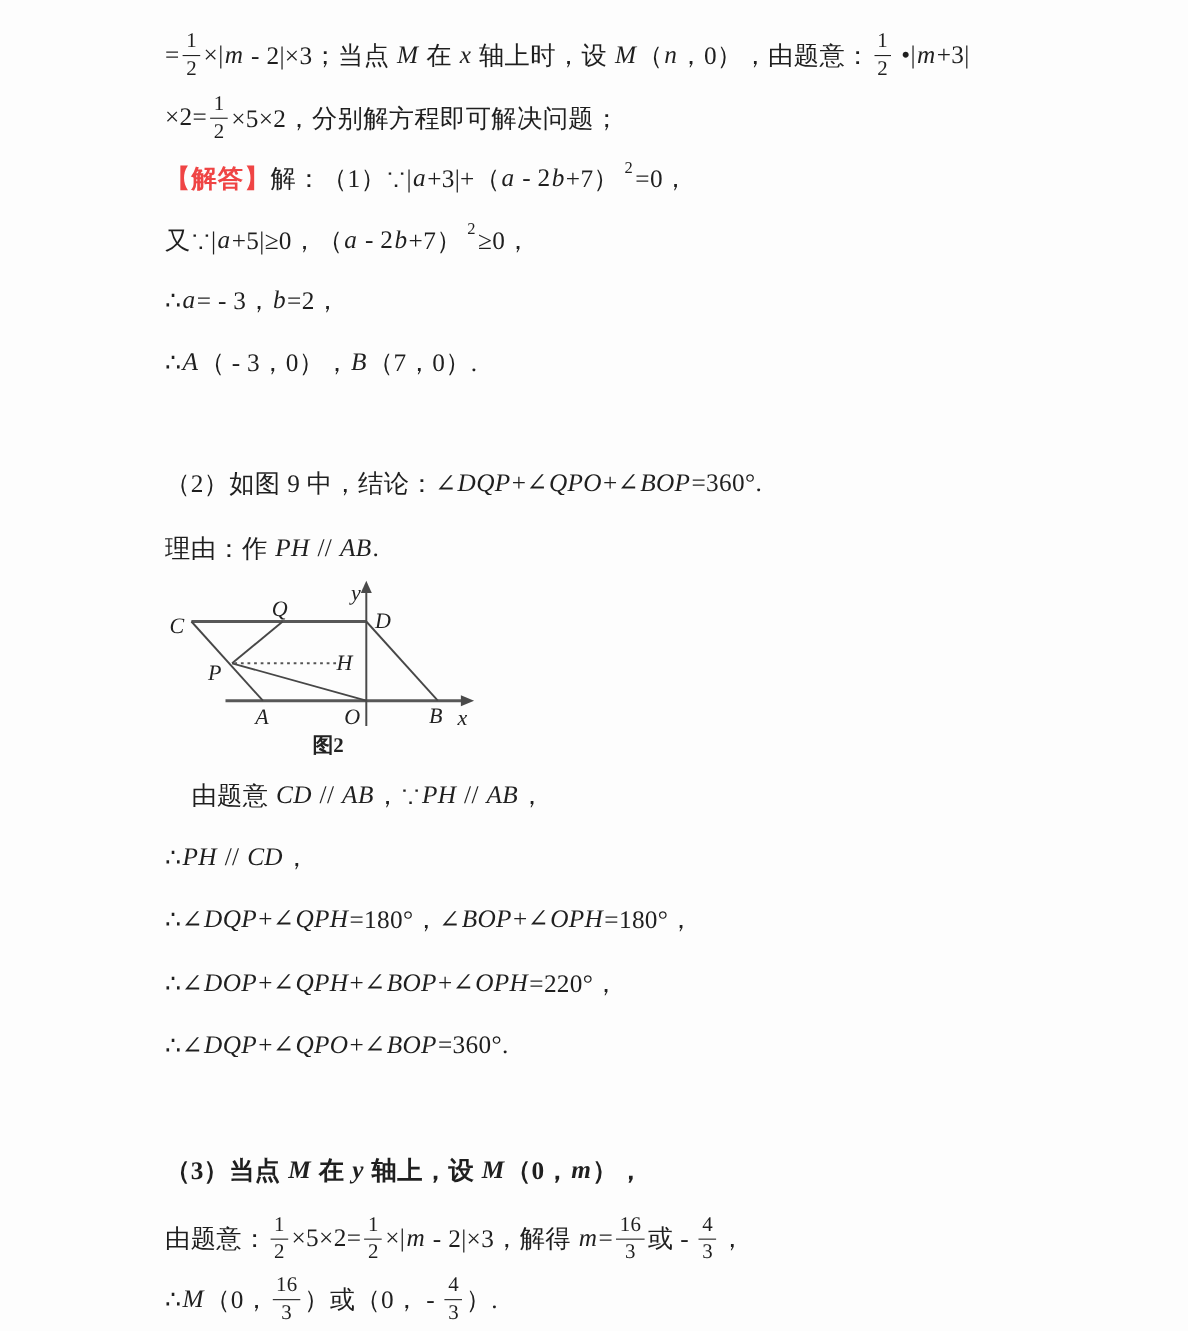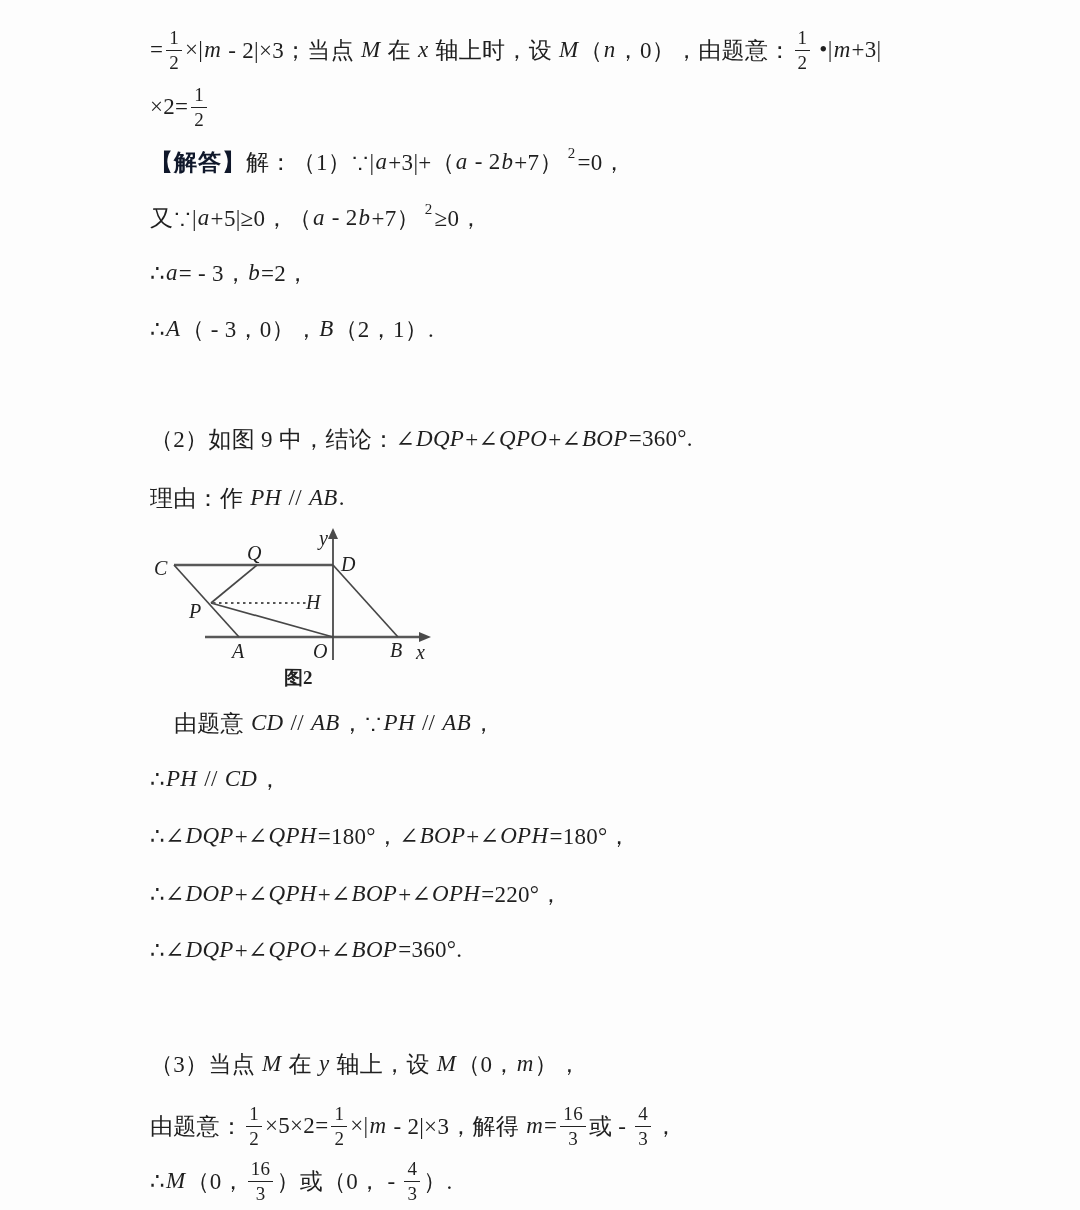--- a/index.html
+++ b/index.html
@@ -38,33 +38,33 @@
   .fig-label.it{font-style:italic;}
   .fig-label.cap{font-size:19px;font-weight:bold;}
 </style>
 </head>
 <body>
 
 <div class="page">
 
   <div>
       <div class="mline" style="top: 16px; height: 68px;"><span>=</span><span class="frac"><span class="num">1</span><span class="den">2</span></span><span>×|</span><span class="var">m</span><span> - 2|×3；当点 </span><span class="var">M</span><span> 在 </span><span class="var">x</span><span> 轴上时，设 </span><span class="var">M</span><span>（</span><span class="var">n</span><span>，0），由题意：</span><span class="frac"><span class="num">1</span><span class="den">2</span></span><span> •|</span><span class="var">m</span><span>+3|</span></div>
-      <div class="mline" style="top: 73px; height: 68px;"><span>×2=</span><span class="frac"><span class="num">1</span><span class="den">2</span></span></div>
-      <div class="mline" style="top: 145px;"><span class="blue" style="color: #0f172a;">【解答】</span><span>解：（1）∵|</span><span class="var">a</span><span>+3|+（</span><span class="var">a</span><span> - 2</span><span class="var">b</span><span>+7）</span><span class="sup">2</span><span>=0，</span></div>
+      <div class="mline" style="top: 73px; height: 68px;"><span>×2=</span><span class="frac"><span class="num">1</span><span class="den">2</span></span><span>×5×2，分别解方程即可解决问题；</span></div>
+      <div class="mline" style="top: 145px;"><span class="blue" style="color: #ef4444;">【解答】</span><span>解：（1）∵|</span><span class="var">a</span><span>+3|+（</span><span class="var">a</span><span> - 2</span><span class="var">b</span><span>+7）</span><span class="sup">2</span><span>=0，</span></div>
       <div class="mline" style="top: 201px;"><span>又∵|</span><span class="var">a</span><span>+5|≥0，（</span><span class="var">a</span><span> - 2</span><span class="var">b</span><span>+7）</span><span class="sup">2</span><span>≥0，</span></div>
       <div class="mline" style="top: 256px;"><span>∴</span><span class="var">a</span><span>= - 3，</span><span class="var">b</span><span>=2，</span></div>
-      <div class="mline" style="top: 312px;"><span>∴</span><span class="var">A</span><span>（ - 3，0），</span><span class="var">B</span><span>（2，1）.</span></div>
+      <div class="mline" style="top: 312px;"><span>∴</span><span class="var">A</span><span>（ - 3，0），</span><span class="var">B</span><span>（7，0）.</span></div>
       <div class="mline" style="top: 422px;"><span>（2）如图 9 中，结论：∠</span><span class="var">DQP</span><span>+∠</span><span class="var">QPO</span><span>+∠</span><span class="var">BOP</span><span>=360°.</span></div>
       <div class="mline" style="top: 481px;"><span>理由：作 </span><span class="var">PH</span><span> // </span><span class="var">AB</span><span>.</span></div>
       <div class="mline" style="top: 706px; margin-left: 24px;"><span>由题意 </span><span class="var">CD</span><span> // </span><span class="var">AB</span><span>，∵</span><span class="var">PH</span><span> // </span><span class="var">AB</span><span>，</span></div>
       <div class="mline" style="top: 762px;"><span>∴</span><span class="var">PH</span><span> // </span><span class="var">CD</span><span>，</span></div>
       <div class="mline" style="top: 819px;"><span>∴∠</span><span class="var">DQP</span><span>+∠</span><span class="var">QPH</span><span>=180°，∠</span><span class="var">BOP</span><span>+∠</span><span class="var">OPH</span><span>=180°，</span></div>
       <div class="mline" style="top: 877px;"><span>∴∠</span><span class="var">DOP</span><span>+∠</span><span class="var">QPH</span><span>+∠</span><span class="var">BOP</span><span>+∠</span><span class="var">OPH</span><span>=220°，</span></div>
       <div class="mline" style="top: 933px;"><span>∴∠</span><span class="var">DQP</span><span>+∠</span><span class="var">QPO</span><span>+∠</span><span class="var">BOP</span><span>=360°.</span></div>
-      <div class="mline" style="top: 1047px;"><span>（3）当点 </span><span class="var">M</span><span> 在 </span><span class="var">y</span><span> 轴上，设 </span><span class="var">M</span><span>（0，</span><span class="var">m</span><span>），</span></div>
+      <div class="mline" style="top: 1047px; font-weight: bold;"><span>（3）当点 </span><span class="var">M</span><span> 在 </span><span class="var">y</span><span> 轴上，设 </span><span class="var">M</span><span>（0，</span><span class="var">m</span><span>），</span></div>
       <div class="mline" style="top: 1092px; height: 68px;"><span>由题意：</span><span class="frac"><span class="num">1</span><span class="den">2</span></span><span>×5×2=</span><span class="frac"><span class="num">1</span><span class="den">2</span></span><span>×|</span><span class="var">m</span><span> - 2|×3，解得 </span><span class="var">m</span><span>=</span><span class="frac"><span class="num">16</span><span class="den">3</span></span><span>或 - </span><span class="frac"><span class="num">4</span><span class="den">3</span></span><span>，</span></div>
       <div class="mline" style="top: 1147px; height: 68px;"><span>∴</span><span class="var">M</span><span>（0，</span><span class="frac"><span class="num">16</span><span class="den">3</span></span><span>）或（0， - </span><span class="frac"><span class="num">4</span><span class="den">3</span></span><span>）.</span></div>
     </div>
 
   <div class="figwrap">
     <svg id="fig-svg" width="340" height="182" viewBox="0 0 340 182" xmlns="http://www.w3.org/2000/svg">
 
       <line class="fig-line-thick" x1="36" y1="44" x2="195" y2="44"></line>
 
       <line class="fig-line-thick" x1="67" y1="116" x2="284" y2="116"></line>

